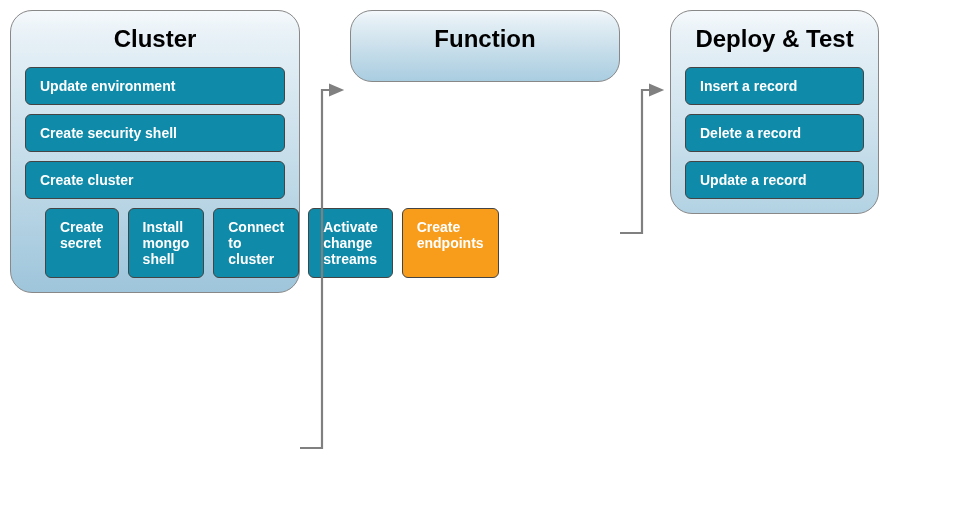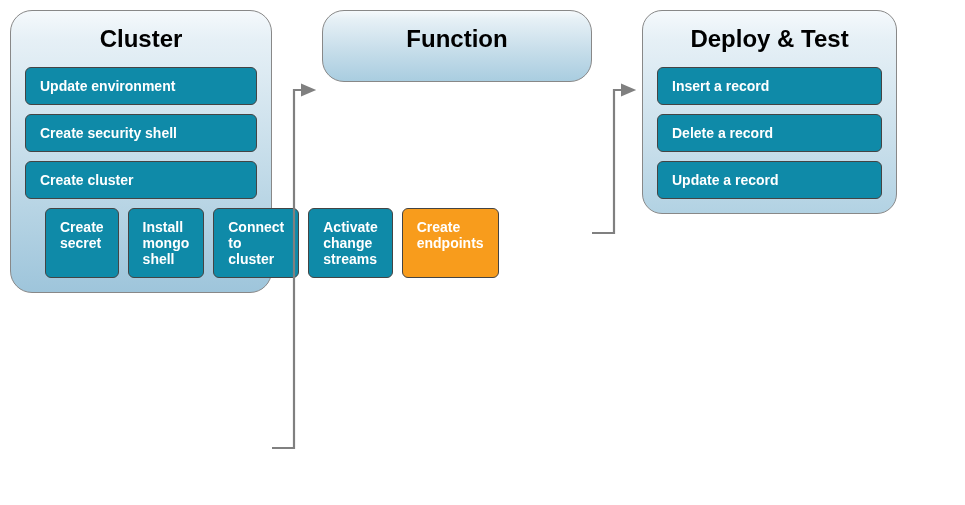--- a/index.html
+++ b/index.html
@@ -19,31 +19,30 @@
       align-items: flex-start;
       gap: 0;
     }
     .panel {
       border: 1.5px solid #888;
       border-radius: 22px;
       padding: 8px 14px 14px 14px;
       position: relative;
     }
     .panel-cluster {
-      width: 262px;
+      width: 290px;
       background: linear-gradient(to bottom, #f5f9fc 0%, #e6f0f6 10%, #c4dce9 55%, #9ec5db 100%);
     }
     .panel-function {
       width: 270px;
       background: linear-gradient(to bottom, #f5f9fc 0%, #e6f0f6 12%, #c4dce9 60%, #a9cde0 100%);
     }
     .panel-deploy {
-      width: 255px;
+      width: 209px;
       background: linear-gradient(to bottom, #f5f9fc 0%, #e6f0f6 14%, #c9dfeb 65%, #b2d2e3 100%);
-      border-radius: 20px;
     }
     .panel-title {
       text-align: center;
       font-size: 24px;
       font-weight: bold;
       color: #000;
       margin-bottom: 10px;
       padding: 6px 0 4px 0;
     }
     .steps {

